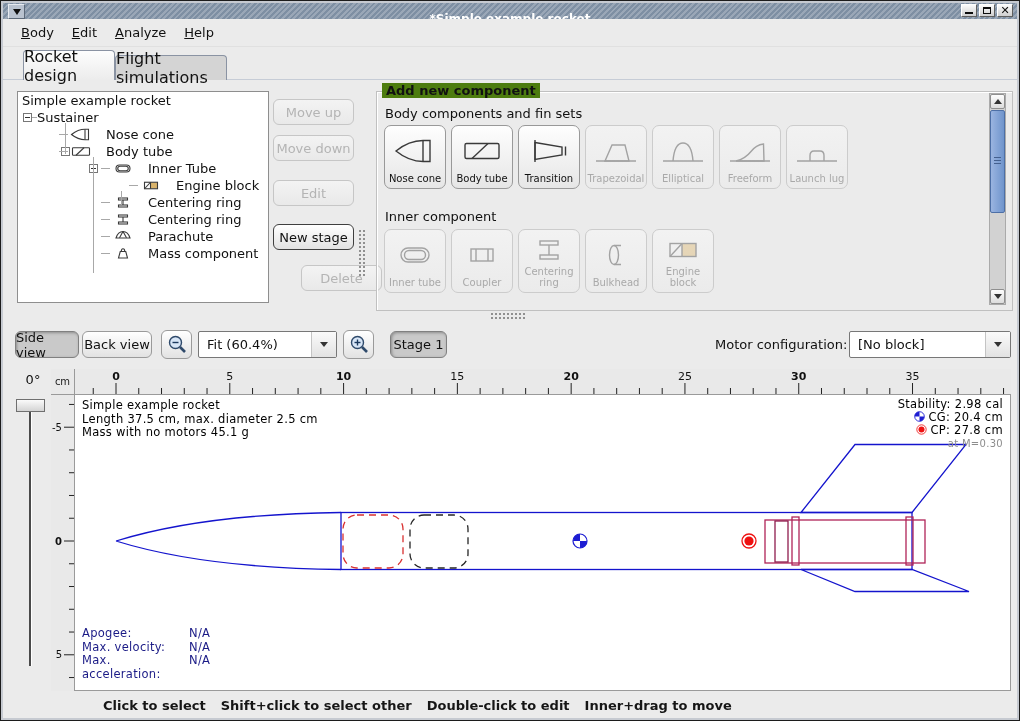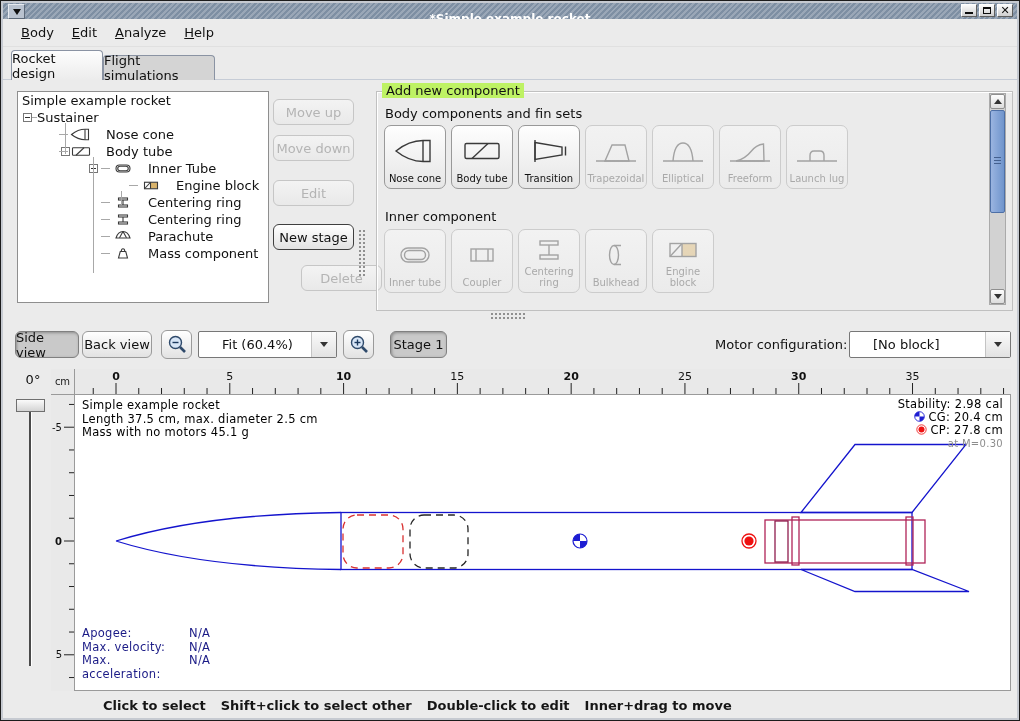--- a/index.html
+++ b/index.html
@@ -18,21 +18,21 @@
   .wc{width:16px;height:13px;background:linear-gradient(#fbfbfb,#cfcfcf);border:1px solid #5f5f5f;border-top-color:#fff;border-left-color:#fff;display:flex;align-items:center;justify-content:center;box-sizing:border-box;}
   .wc .min{width:8px;height:2px;background:#0c0c0c;margin-top:5px;}
   .wc .max{width:8px;height:7px;border:1px solid #0c0c0c;border-top-width:2px;box-sizing:border-box;}
   .wc .cls{font-size:11px;font-weight:bold;color:#0c0c0c;line-height:11px;}
 
   
   .menubar{position:absolute;left:0;top:16px;right:0;height:27px;background:#ebebeb;display:flex;align-items:center;padding-left:10px;gap:2px;border-bottom:1px solid #e0e0e0;}
   .menu-item{font-size:13px;color:#111;padding:3px 8px;}
   .menu-item::first-letter{text-decoration:underline;}
   .tabstrip{position:absolute;left:0;top:44px;right:0;height:32px;border-bottom:1px solid #c6ccd6;}
-  .tab{position:absolute;box-sizing:border-box;font-size:13px;color:#111;display:flex;align-items:center;justify-content:center;border:1px solid #8a93a3;border-bottom:none;border-radius:4px 4px 0 0;}
+  .tab{position:absolute;box-sizing:border-box;font-size:16px;color:#111;display:flex;align-items:center;justify-content:center;border:1px solid #8a93a3;border-bottom:none;border-radius:4px 4px 0 0;margin-left:12px;}
   .tab.active{left:8px;top:3px;width:92px;height:30px;background:linear-gradient(#fdfdfd,#ececec);z-index:2;}
   .tab.inactive{left:100px;top:8px;width:112px;height:25px;background:#d4d4d4;}
 
   
   .top-pane{position:absolute;left:0;top:76px;right:0;height:240px;}
   .tree-panel{position:absolute;left:14px;top:12px;width:250px;height:210px;background:#fff;border:1px solid #8e8e8e;overflow:hidden;}
   .tree-row{position:relative;height:17px;white-space:nowrap;}
   .tree-label{position:absolute;top:1px;font-size:13px;color:#111;}
   .tree-box{position:absolute;top:4px;width:9px;height:9px;background:#fff;border:1px solid #777;box-sizing:border-box;}
   .tree-box::after{content:"";position:absolute;left:1px;right:1px;top:3px;height:1px;background:#333;}
@@ -46,21 +46,21 @@
     display:flex;align-items:center;justify-content:center;box-sizing:border-box;}
   .action-btn.disabled{color:#b4b4b4;border-color:#c6c6c6;background:linear-gradient(#f3f3f3,#e9e9e9);}
   .action-btn.primary{border-color:#3f3f3f;}
 
   .v-grip{position:absolute;left:355px;top:150px;width:9px;height:48px;
     background-image:radial-gradient(circle,#909090 0.8px,transparent 1px);background-size:4px 4px;}
   .h-grip{position:absolute;left:487px;top:309px;width:36px;height:8px;
     background-image:radial-gradient(circle,#909090 0.8px,transparent 1px);background-size:4px 4px;}
 
   .group{position:absolute;left:373px;top:12px;width:635px;height:218px;border:1px solid #c0c0c0;box-shadow:1px 1px 0 #fff inset;}
-  .group-title{position:absolute;left:5px;top:-9px;background:#bef264;padding:0 4px;font-size:13px;font-weight:normal;color:#111;}
+  .group-title{position:absolute;left:5px;top:-9px;background:#4d7c0f;padding:0 4px;font-size:13px;font-weight:bold;color:#111;}
   .section-label{position:absolute;left:8px;font-size:13px;color:#111;}
   .comp-row{position:absolute;left:7px;display:flex;gap:5px;}
   .comp-btn{width:62px;height:64px;box-sizing:border-box;border:1px solid #999;border-radius:7px;
     background:linear-gradient(#fefefe,#e6e6e6);display:flex;flex-direction:column;align-items:center;}
   .comp-btn .ic{flex:1;display:flex;align-items:center;justify-content:center;padding-top:3px;}
   .comp-btn .lb{font-size:10px;line-height:10.5px;color:#111;text-align:center;padding-bottom:4px;max-width:58px;}
   .comp-btn.disabled{border-color:#cicccc;border-color:#cccccc;background:linear-gradient(#f2f2f2,#ebebeb);}
   .comp-btn.disabled .lb{color:#a9a9a9;}
   .comp-btn.disabled svg{opacity:.42;}
 
@@ -73,21 +73,21 @@
   .chev{width:0;height:0;border-left:4px solid transparent;border-right:4px solid transparent;}
   .chev.up{border-bottom:5px solid #333;}
   .chev.dn{border-top:5px solid #333;}
 
   
   .toolbar{position:absolute;left:0;top:316px;right:0;height:48px;}
   .tb-btn{position:absolute;top:12px;height:27px;border-radius:6px;font-size:13px;color:#111;
     background:linear-gradient(#ffffff,#e2e2e2);border:1px solid #9a9a9a;display:flex;align-items:center;justify-content:center;box-sizing:border-box;}
   .tb-btn.pressed{background:#c9c9c9;box-shadow:inset 1px 1px 3px rgba(0,0,0,.3);border-color:#808080;}
   .combo{position:absolute;top:12px;height:27px;background:#fff;border:1px solid #777;display:flex;align-items:stretch;box-sizing:border-box;border-radius:2px;}
-  .combo .txt{flex:1;font-size:13px;color:#111;display:flex;align-items:center;padding-left:23px;}
+  .combo .txt{flex:1;font-size:13px;color:#111;display:flex;align-items:center;padding-left:8px;}
   .combo .arr{width:24px;display:flex;align-items:center;justify-content:center;border-left:1px solid #c4c4c4;background:linear-gradient(#fafafa,#e2e2e2);}
   .tb-label{position:absolute;top:18px;font-size:13px;color:#111;}
 
   
   .rot-label{position:absolute;left:10px;top:369px;width:40px;text-align:center;font-size:13px;color:#111;}
   .rot-track{position:absolute;left:26px;top:408px;width:2px;height:255px;background:#4a4a4a;border-right:1px solid #fff;}
   .rot-thumb{position:absolute;left:13px;top:396px;width:29px;height:13px;background:linear-gradient(#fafafa,#d4d4d4);border:1px solid #6f6f6f;box-sizing:border-box;}
   .corner-cm{position:absolute;left:48px;top:366px;width:24px;height:26px;background:#e9e9e9;border-right:1px solid #9a9a9a;border-bottom:1px solid #9a9a9a;box-sizing:border-box;
     font-size:10px;color:#222;display:flex;align-items:center;justify-content:center;}
   .ruler-top{position:absolute;left:72px;top:366px;width:936px;height:26px;background:#e9e9e9;border-bottom:1px solid #9a9a9a;box-sizing:border-box;}

